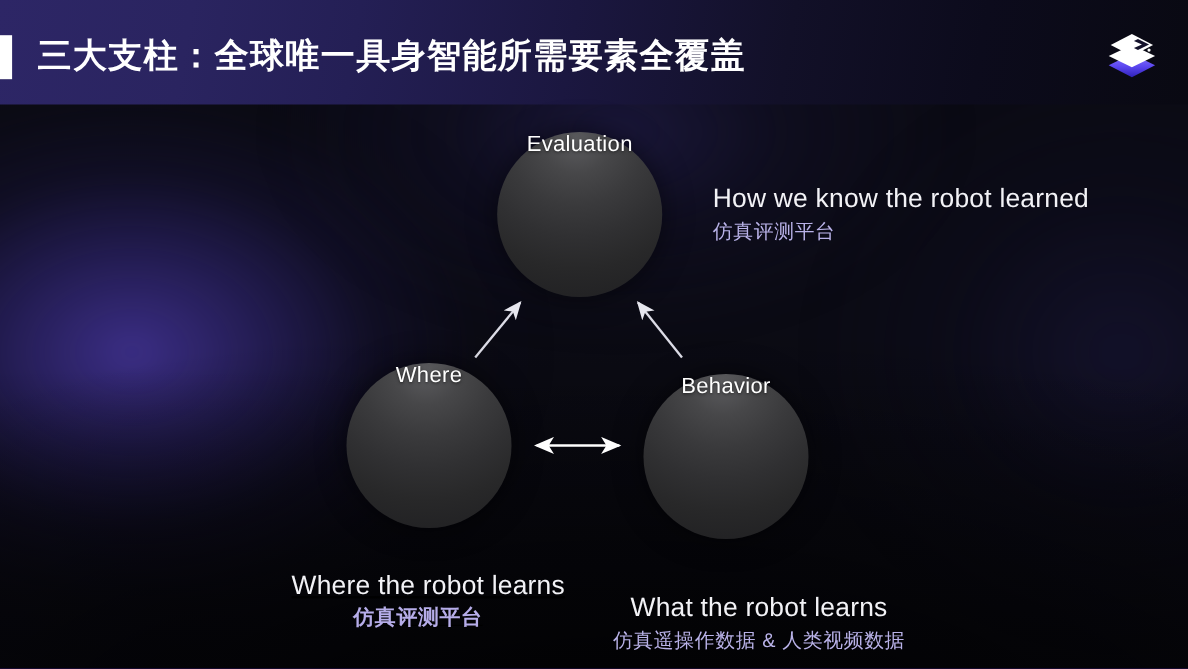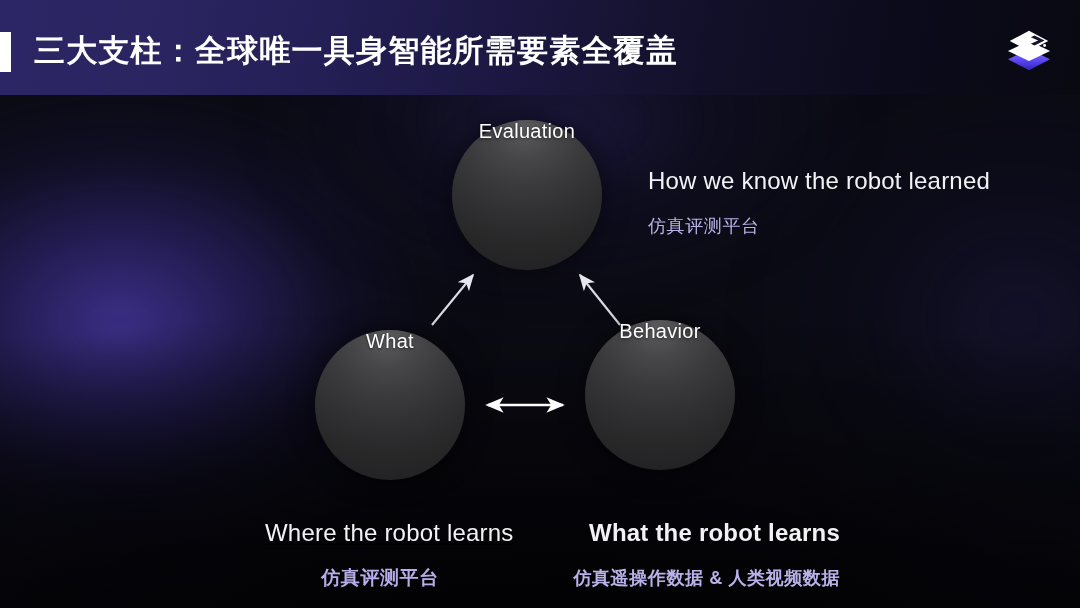--- a/index.html
+++ b/index.html
@@ -144,21 +144,21 @@
   .node-label {
     font-size: 20px;
     color: #ffffff;
     letter-spacing: 0.3px;
     font-weight: normal;
     text-shadow: 0 1px 3px rgba(0,0,0,0.6);
   }
 
   #node-evaluation { left: 452px; top: 120px; }
   #node-world      { left: 315px; top: 330px; }
-  #node-behavior   { left: 585px; top: 320px; }
+  #node-behavior   { left: 585px; top: 340px; }
 
   
   .arrows {
     position: absolute;
     inset: 0;
     pointer-events: none;
   }
 
   
   .note { position: absolute; }
@@ -168,27 +168,27 @@
     letter-spacing: 0.2px;
     white-space: nowrap;
     line-height: 30px;
   }
   .note-cn {
     font-size: 18px;
     color: #b9b2e8;
     letter-spacing: 0.6px;
     white-space: nowrap;
     line-height: 28px;
-    margin-top: 16px;
+    margin-top: 0;
   }
   .note-cn.bold { font-weight: bold; font-size: 19px; color: #b6ade9; }
 
   #note-evaluation { left: 648px; top: 166px; text-align: left; }
   #note-world      { left: 265px; top: 518px; width: 230px; text-align: center; text-decoration: underline; }
-  #note-behavior   { left: 540px; top: 518px; width: 300px; text-align: right; font-weight: bold; }
+  #note-behavior   { left: 540px; top: 538px; width: 300px; text-align: center; }
 </style>
 </head>
 <body>
 
 <div class="slide">
 
   <div class="bg-base"></div>
   <div class="bg-glow-left"></div>
   <div class="bg-glow-topmid"></div>
   <div class="bg-glow-right"></div>
@@ -239,21 +239,21 @@
       <line x1="620" y1="325" x2="580" y2="275" stroke="#dcdce6" stroke-width="2.1" marker-end="url(#ahead)"></line>
 
       <line x1="488" y1="405" x2="563" y2="405" stroke="#ffffff" stroke-width="2.3" marker-end="url(#ahead2)" marker-start="url(#atail2)"></line>
     </svg>
 
     <div class="node" id="node-evaluation">
       <span class="node-label">Evaluation</span>
     </div>
 
     <div class="node" id="node-world">
-      <span class="node-label">What</span>
+      <span class="node-label">Where</span>
     </div>
 
     <div class="node" id="node-behavior">
       <span class="node-label">Behavior</span>
     </div>
 
     <div class="note" id="note-evaluation">
       <div class="note-en">How we know the robot learned</div>
       <div class="note-cn">仿真评测平台</div>
     </div>

